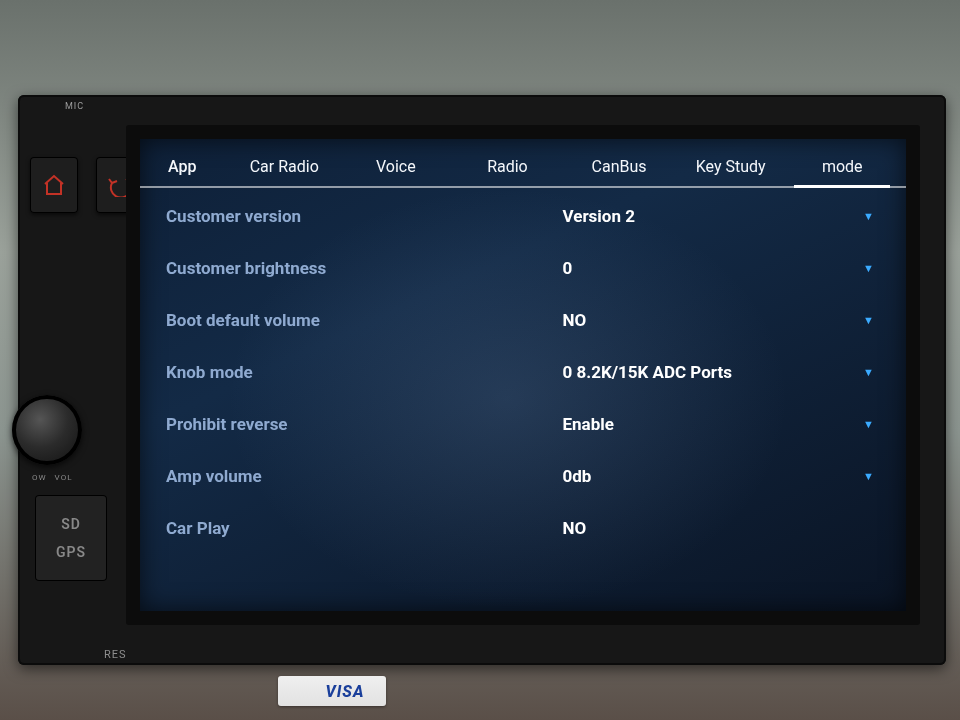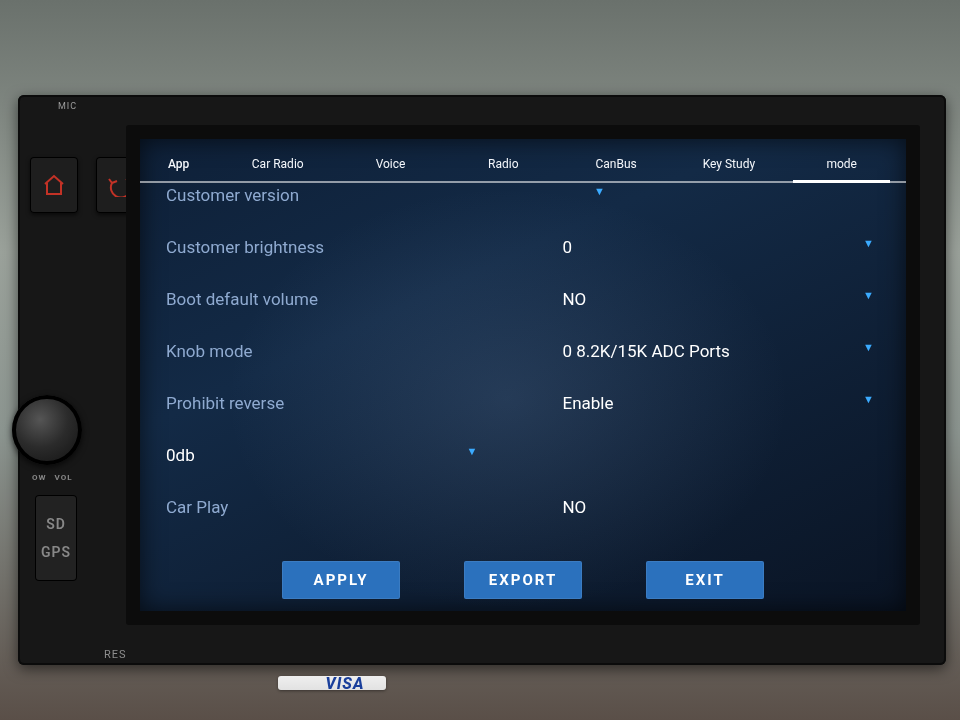--- a/index.html
+++ b/index.html
@@ -15,21 +15,21 @@
     position: absolute;
     left: 18px;
     top: 95px;
     width: 928px;
     height: 570px;
     background: #171717;
     border-radius: 6px;
     box-shadow: 0 4px 14px rgba(0,0,0,.55), inset 0 0 0 2px #0b0b0b;
   }
   .mic-label {
-    position: absolute; left: 40px; top: 6px;
+    position: absolute; left: 47px; top: 6px;
     color: #9b9b9b; font-size: 9px; letter-spacing: 1px;
   }
   .res-label {
     position: absolute; left: 86px; bottom: 4px;
     color: #8d8d8d; font-size: 11px; letter-spacing: 1px;
   }
 
   
   .hw-col {
     position: absolute; left: 12px; top: 62px;
@@ -45,25 +45,25 @@
   .hw-btn svg { width: 24px; height: 24px; fill: none; stroke: #c33226; stroke-width: 2; }
   .hw-btn.navi { color:#b03026; font-weight:600; font-size:12px; letter-spacing:1px; }
   .knob {
     position:absolute; left:-6px; top:300px;
     width:70px; height:70px; border-radius:50%;
     background: radial-gradient(circle at 40% 35%, #555 0%, #2b2b2b 45%, #0e0e0e 100%);
     box-shadow: 0 2px 6px rgba(0,0,0,.7), inset 0 0 0 4px #000;
   }
   .pow-vol {
     position:absolute; left:14px; top:378px; display:flex; gap:8px;
-    color:#888; font-size:8px; letter-spacing:1px;font-weight:bold;
+    color:#888; font-size:8px; letter-spacing:1px;
   }
   .sd-gps {
     position:absolute; left:17px; top:400px;
-    width:42px; height:86px; border-radius:4px;
+    width:72px; height:86px; border-radius:4px;
     background:#222; box-shadow: inset 0 0 0 1px #000;
     display:flex; flex-direction:column; justify-content:center; align-items:center;
     color:#888; font-size:14px; font-weight:600; line-height:28px; letter-spacing:1px;
   }
 
   
   .screen {
     position:absolute;
     left:108px; top:30px; right:26px; bottom:40px;
     background:
@@ -81,39 +81,40 @@
   
   .tabs {
     display:flex; align-items:center;
     padding: 10px 10px 0 20px;
     gap: 4px;
     border-bottom: 2px solid rgba(255,255,255,.55);
   }
   .tab {
     flex:1; text-align:center;
     padding: 8px 4px 10px;
-    font-size:12px;
+    font-size:16px;
     color:#f4f7fb;
     cursor:pointer;
     white-space:nowrap;
   }
   .tab:first-child { flex:0 0 auto; padding-left:8px; padding-right:30px; text-align:left; font-weight:500; }
   .tab.active { position:relative; }
   .tab.active::after{
     content:""; position:absolute; left:6px; right:6px; bottom:-2px; height:3px;
     background:#fff;
   }
 
   
   .rows { flex:1; overflow:hidden; padding: 2px 0; }
   .row {
-    display:flex; align-items:flex-start;
+    display:flex; align-items:center;
     height:52px;
     padding: 0 32px 0 26px;
     color:#9fb4d0;
+    font-weight:bold;
   }
   .row .label { flex:0 0 56%; color:#8faad0; }
   .row .value { flex:0 0 38%; color:#ffffff; }
   .row .chev {
     flex:0 0 6%; text-align:right;
     color:#3babff; font-size:11px;
   }
   .row:nth-child(1) .label,
   .row:nth-child(1) .value { margin-top:0;}
 
@@ -128,21 +129,21 @@
     color:#fff; font-weight:700; letter-spacing:2px;
     font-size:15px; text-align:center;
     border-radius:2px;
     box-shadow: inset 0 0 0 1px rgba(255,255,255,.08);
     cursor:pointer;
   }
 
   
   .visa {
     position:absolute; left:278px; top:676px;
-    width:108px; height:14px;
+    width:108px; height:30px;
     background:linear-gradient(#efefef,#e2e2e2);
     border-radius:3px;
     display:flex; align-items:center; justify-content:center;
     color:#1a3f9b; font-weight:800; font-style:italic;
     font-size:16px; letter-spacing:1px;
     box-shadow:0 1px 3px rgba(0,0,0,.4);
     padding-left:26px;
   }
 </style>
 </head>
@@ -184,20 +185,21 @@
       <div class="tab">Voice</div>
       <div class="tab">Radio</div>
       <div class="tab">CanBus</div>
       <div class="tab">Key Study</div>
       <div class="tab active">mode</div>
     </div>
 
     <div class="rows">
       <div class="row">
         <span class="label">Customer version</span>
+        <span class="value">Version 2</span>
         <span class="chev">▼</span>
       </div>
       <div class="row">
         <span class="label">Customer brightness</span>
         <span class="value">0</span>
         <span class="chev">▼</span>
       </div>
       <div class="row">
         <span class="label">Boot default volume</span>
         <span class="value">NO</span>
@@ -207,32 +209,28 @@
         <span class="label">Knob mode</span>
         <span class="value">0 8.2K/15K ADC Ports</span>
         <span class="chev">▼</span>
       </div>
       <div class="row">
         <span class="label">Prohibit reverse</span>
         <span class="value">Enable</span>
         <span class="chev">▼</span>
       </div>
       <div class="row">
+        <span class="label">Amp volume</span>
         <span class="value">0db</span>
         <span class="chev">▼</span>
       </div>
       <div class="row">
         <span class="label">Car Play</span>
         <span class="value">NO</span>
         <span class="chev"></span>
       </div>
     </div>
 
-    <div class="btnbar">
-      <div class="btn">APPLY</div>
-      <div class="btn">EXPORT</div>
-      <div class="btn">EXIT</div>
-    </div>
 
   </div>
 </div>
 
 <div class="visa">VISA</div>
 
 </body></html>

